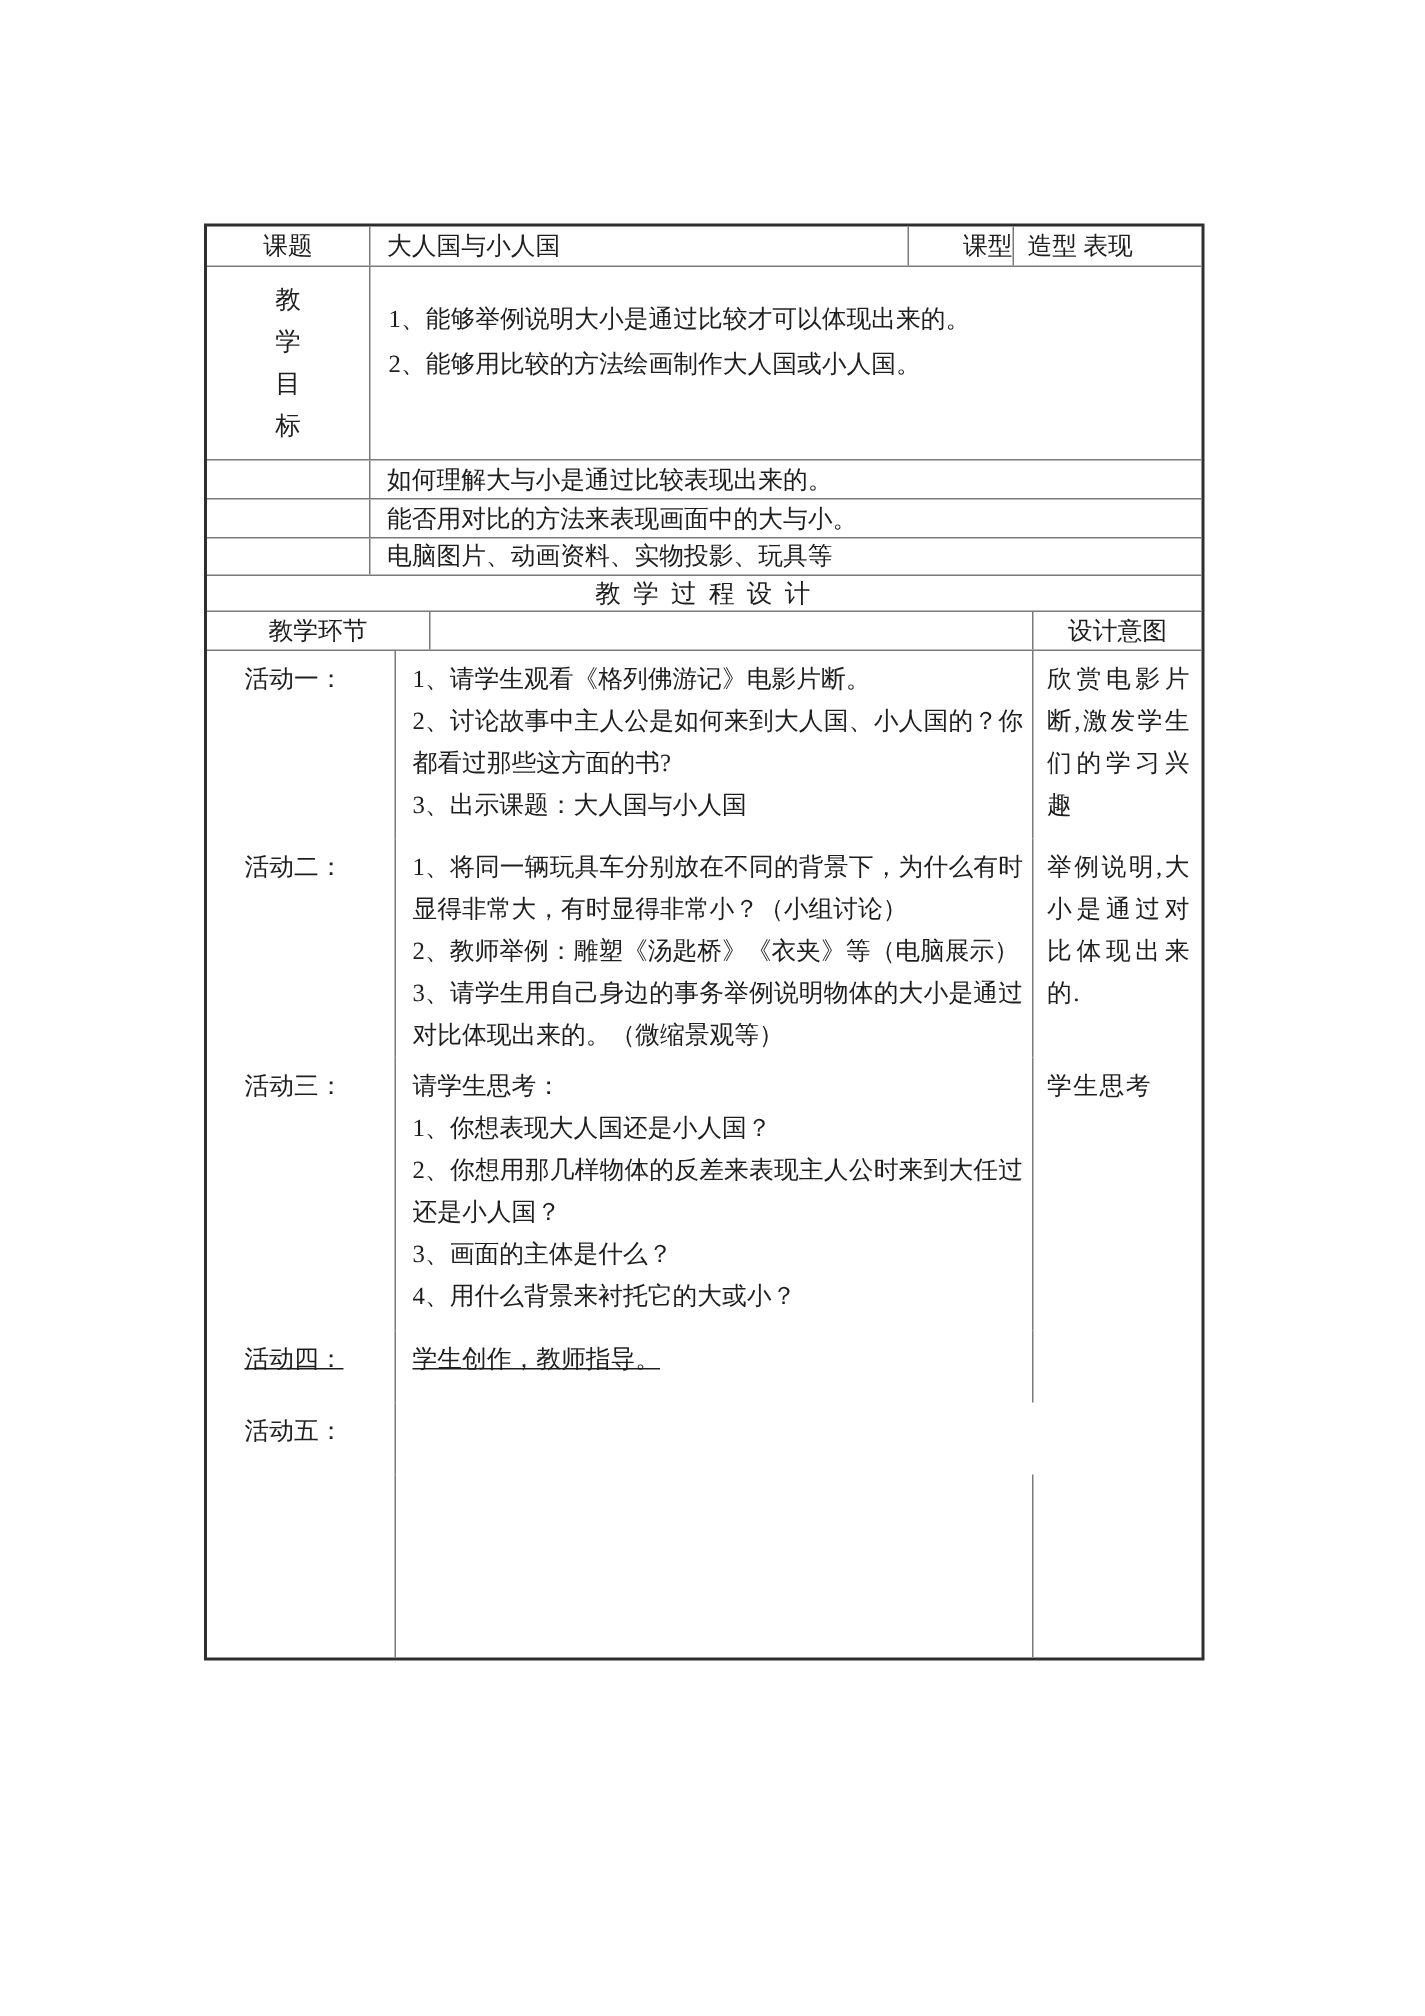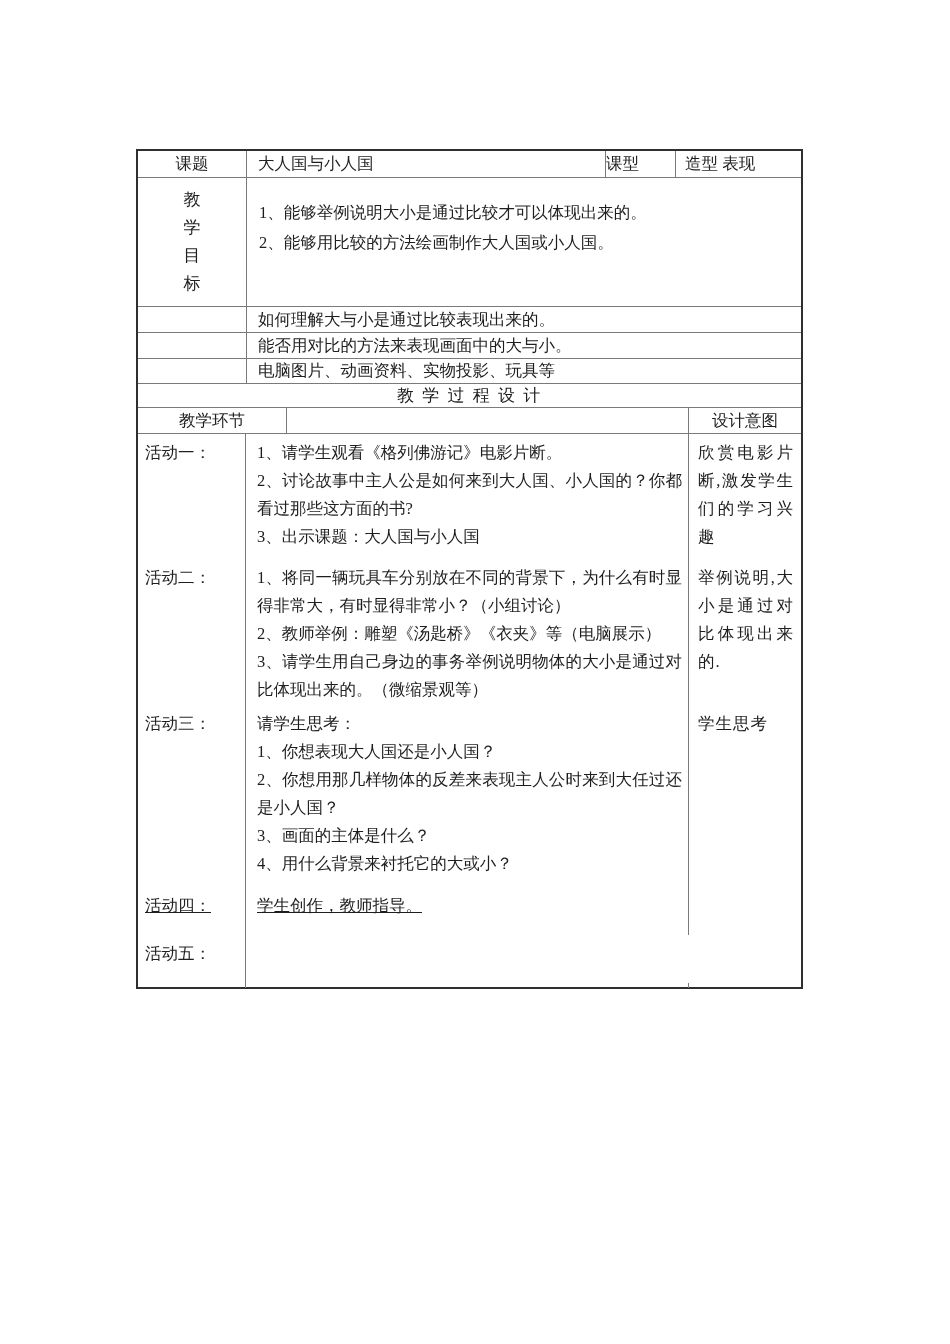--- a/index.html
+++ b/index.html
@@ -10,35 +10,35 @@
   *{box-sizing:border-box;margin:0;padding:0;}
   html,body{background:#ffffff;}
   body{
     width:950px;height:1344px;position:relative;
     font-family:"Liberation Serif","DejaVu Serif",serif;
     color:var(--ink);
     font-size:16.5px;
   }
   .sheet{position:absolute;inset:0;background:#ffffff;}
   .doc-table{
-    position:absolute;left:136px;top:149px;width:667px;height:840px;
+    position:absolute;left:136px;top:149px;width:667px;height:958px;
     border:2px solid var(--outer);
     display:flex;flex-direction:column;background:#ffffff;
   }
   .row{display:flex;flex-shrink:0;}
   .row + .row{border-top:1px solid var(--inner);}
   .cell{overflow:hidden;}
   .cell + .cell{border-left:1px solid var(--inner);}
 
   
   .r-title{height:26px;}
   .r-title .cell{line-height:25px;}
   .c-subject-label{width:108px;text-align:center;}
   .c-subject-value{width:359px;padding-left:11px;}
-  .c-type-label{width:70px;text-align:left;}
+  .c-type-label{width:70px;text-align:right;}
   .c-type-value{flex:1;padding-left:9px;}
 
   
   .r-goals{height:129px;}
   .c-goals-label{
     width:108px;display:flex;align-items:center;justify-content:center;
     text-align:center;white-space:pre-line;line-height:28px;font-size:17px;
   }
   .c-goals-value{flex:1;padding:20px 14px 0 12px;line-height:30px;white-space:pre-line;}
 
@@ -56,21 +56,21 @@
 
   
   .r-phead{height:26px;}
   .r-phead .cell{line-height:25px;margin-left:20px;}
   .c-step-head{width:108px;text-align:center;}
   .c-step-spacer{flex:1;}
   .c-intent-head{width:113px;text-align:center;}
 
   
   .r-activities{flex:1;display:flex;flex-direction:column;}
-  .arow{display:flex;flex-shrink:0;}
+  .arow{display:flex;flex-shrink:0;padding-left:18px;}
   .arow-fill{flex:1;}
   .ac1{width:108px;border-right:1px solid var(--inner);padding:5px 2px 0 7px;line-height:28px;overflow:hidden;}
   .ac2{flex:1;border-right:1px solid var(--inner);padding:5px 6px 0 11px;line-height:28px;
        white-space:pre-line;text-align:justify;overflow:hidden;}
   .ac3{width:112px;padding:5px 7px 0 9px;line-height:28px;text-align:justify;
        letter-spacing:1px;white-space:pre-line;overflow:hidden;}
   .a1{height:125px;}
   .a2{height:146px;}
   .a3{height:182px;}
   .a4{height:48px;text-decoration:underline;}

